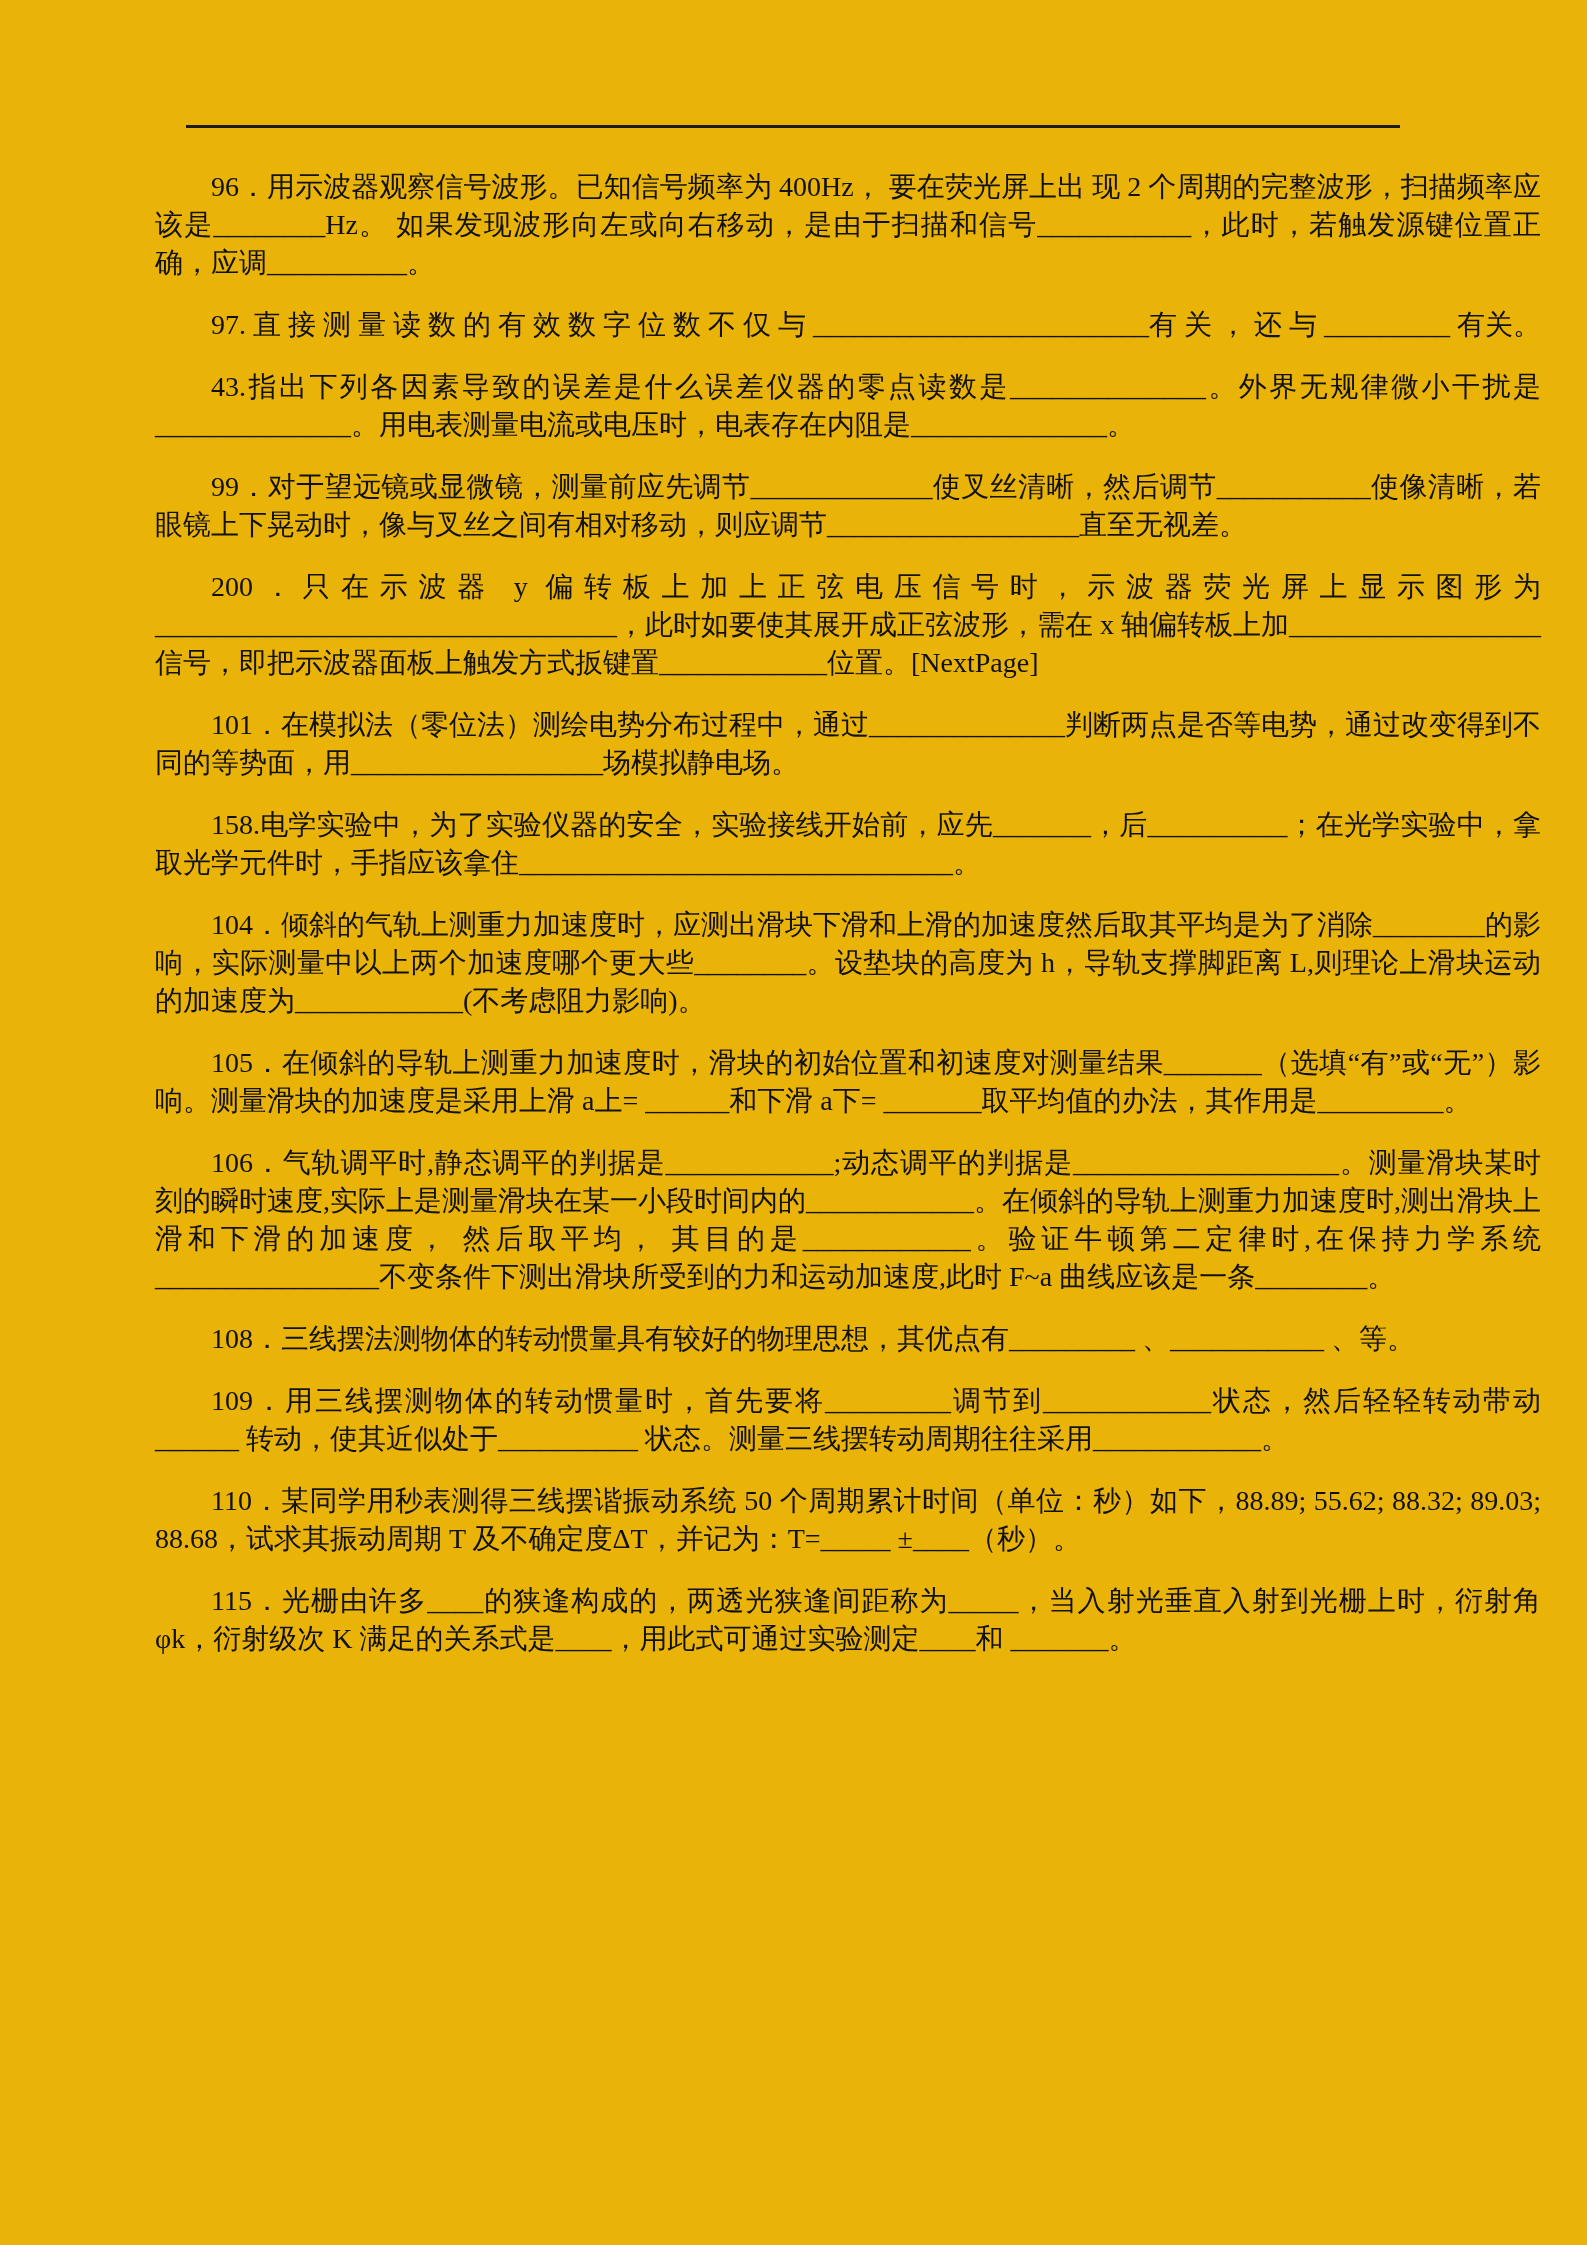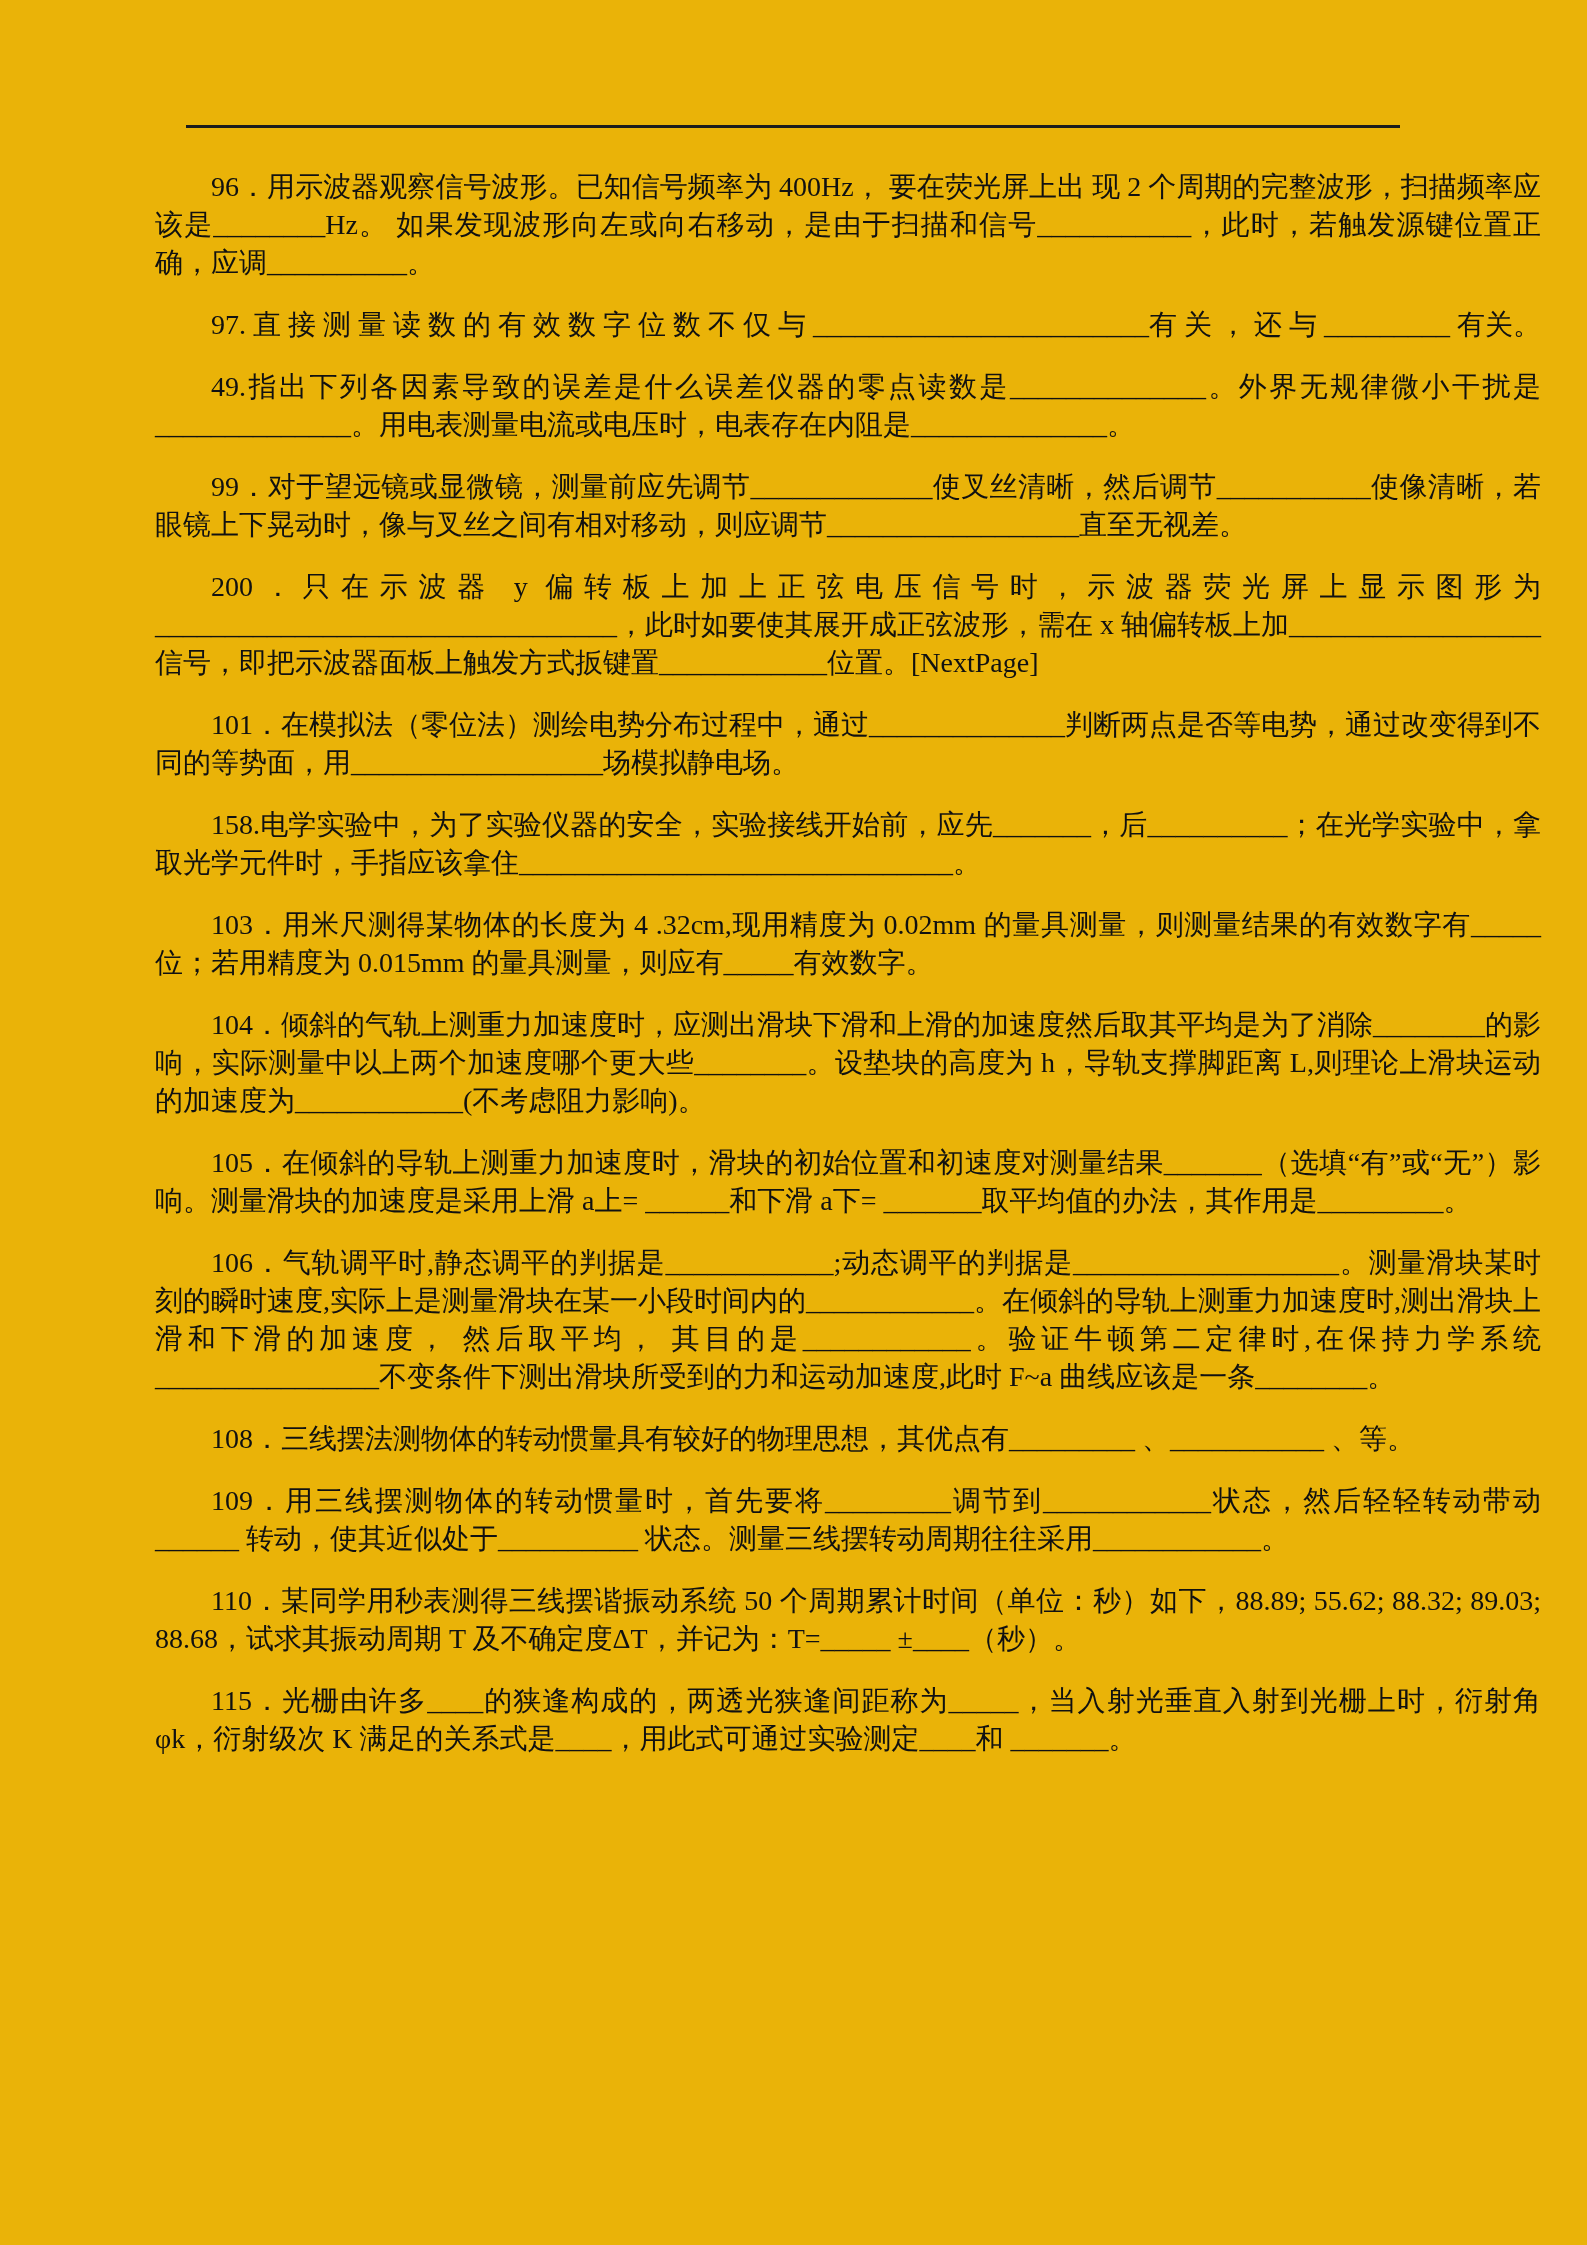--- a/index.html
+++ b/index.html
@@ -43,26 +43,25 @@
   }
 </style>
 </head>
 <body>
 
 <div class="page">
   <div class="top-rule"></div>
   <main class="content">
     <p class="q">96．用示波器观察信号波形。已知信号频率为 400Hz， 要在荧光屏上出 现 2 个周期的完整波形，扫描频率应该是________Hz。 如果发现波形向左或向右移动，是由于扫描和信号___________，此时，若触发源键位置正确，应调__________。</p>
     <p class="q">97. 直 接 测 量 读 数 的 有 效 数 字 位 数 不 仅 与 ________________________有 关 ， 还 与 _________ 有关。</p>
-    <p class="q">49.指出下列各因素导致的误差是什么误差仪器的零点读数是______________。外界无规律微小干扰是______________。用电表测量电流或电压时，电表存在内阻是______________。</p>
+    <p class="q">43.指出下列各因素导致的误差是什么误差仪器的零点读数是______________。外界无规律微小干扰是______________。用电表测量电流或电压时，电表存在内阻是______________。</p>
     <p class="q">99．对于望远镜或显微镜，测量前应先调节_____________使叉丝清晰，然后调节___________使像清晰，若眼镜上下晃动时，像与叉丝之间有相对移动，则应调节__________________直至无视差。</p>
     <p class="q">200．只在示波器 y 偏转板上加上正弦电压信号时，示波器荧光屏上显示图形为_________________________________，此时如要使其展开成正弦波形，需在 x 轴偏转板上加__________________信号，即把示波器面板上触发方式扳键置____________位置。[NextPage]</p>
     <p class="q">101．在模拟法（零位法）测绘电势分布过程中，通过______________判断两点是否等电势，通过改变得到不同的等势面，用__________________场模拟静电场。</p>
     <p class="q">158.电学实验中，为了实验仪器的安全，实验接线开始前，应先_______，后__________；在光学实验中，拿取光学元件时，手指应该拿住_______________________________。</p>
-    <p class="q">103．用米尺测得某物体的长度为 4 .32cm,现用精度为 0.02mm 的量具测量，则测量结果的有效数字有_____位；若用精度为 0.015mm 的量具测量，则应有_____有效数字。</p>
     <p class="q">104．倾斜的气轨上测重力加速度时，应测出滑块下滑和上滑的加速度然后取其平均是为了消除________的影响，实际测量中以上两个加速度哪个更大些________。设垫块的高度为 h，导轨支撑脚距离 L,则理论上滑块运动的加速度为____________(不考虑阻力影响)。</p>
     <p class="q">105．在倾斜的导轨上测重力加速度时，滑块的初始位置和初速度对测量结果_______（选填“有”或“无”）影响。测量滑块的加速度是采用上滑 a上= ______和下滑 a下= _______取平均值的办法，其作用是_________。</p>
     <p class="q">106．气轨调平时,静态调平的判据是____________;动态调平的判据是___________________。测量滑块某时刻的瞬时速度,实际上是测量滑块在某一小段时间内的____________。在倾斜的导轨上测重力加速度时,测出滑块上滑和下滑的加速度， 然后取平均， 其目的是____________。验证牛顿第二定律时,在保持力学系统________________不变条件下测出滑块所受到的力和运动加速度,此时 F~a 曲线应该是一条________。</p>
     <p class="q">108．三线摆法测物体的转动惯量具有较好的物理思想，其优点有_________ 、___________ 、等。</p>
     <p class="q">109．用三线摆测物体的转动惯量时，首先要将_________调节到____________状态，然后轻轻转动带动______ 转动，使其近似处于__________ 状态。测量三线摆转动周期往往采用____________。</p>
     <p class="q">110．某同学用秒表测得三线摆谐振动系统 50 个周期累计时间（单位：秒）如下，88.89; 55.62; 88.32; 89.03; 88.68，试求其振动周期 T 及不确定度ΔT，并记为：T=_____ ±____（秒）。</p>
     <p class="q">115．光栅由许多____的狭逢构成的，两透光狭逢间距称为_____，当入射光垂直入射到光栅上时，衍射角φk，衍射级次 K 满足的关系式是____，用此式可通过实验测定____和 _______。</p>
   </main>
 </div>
 

